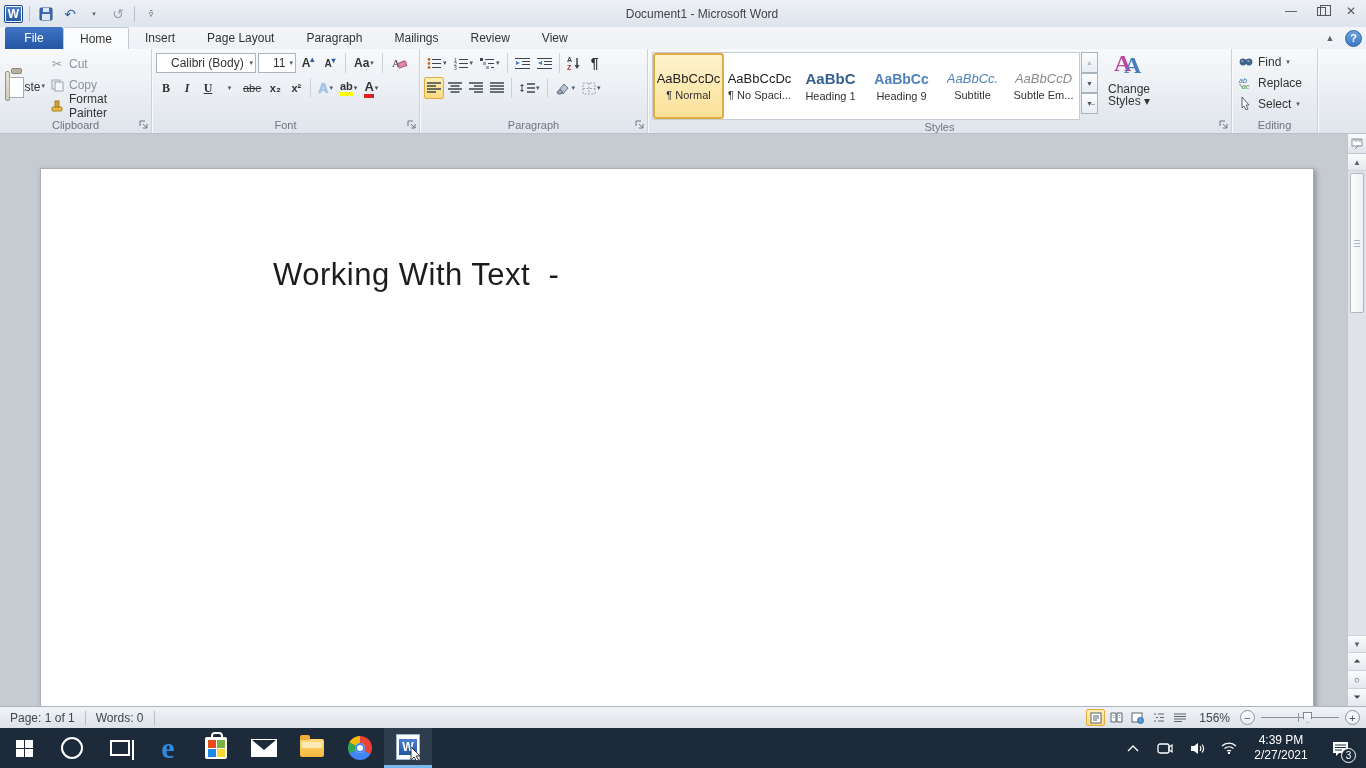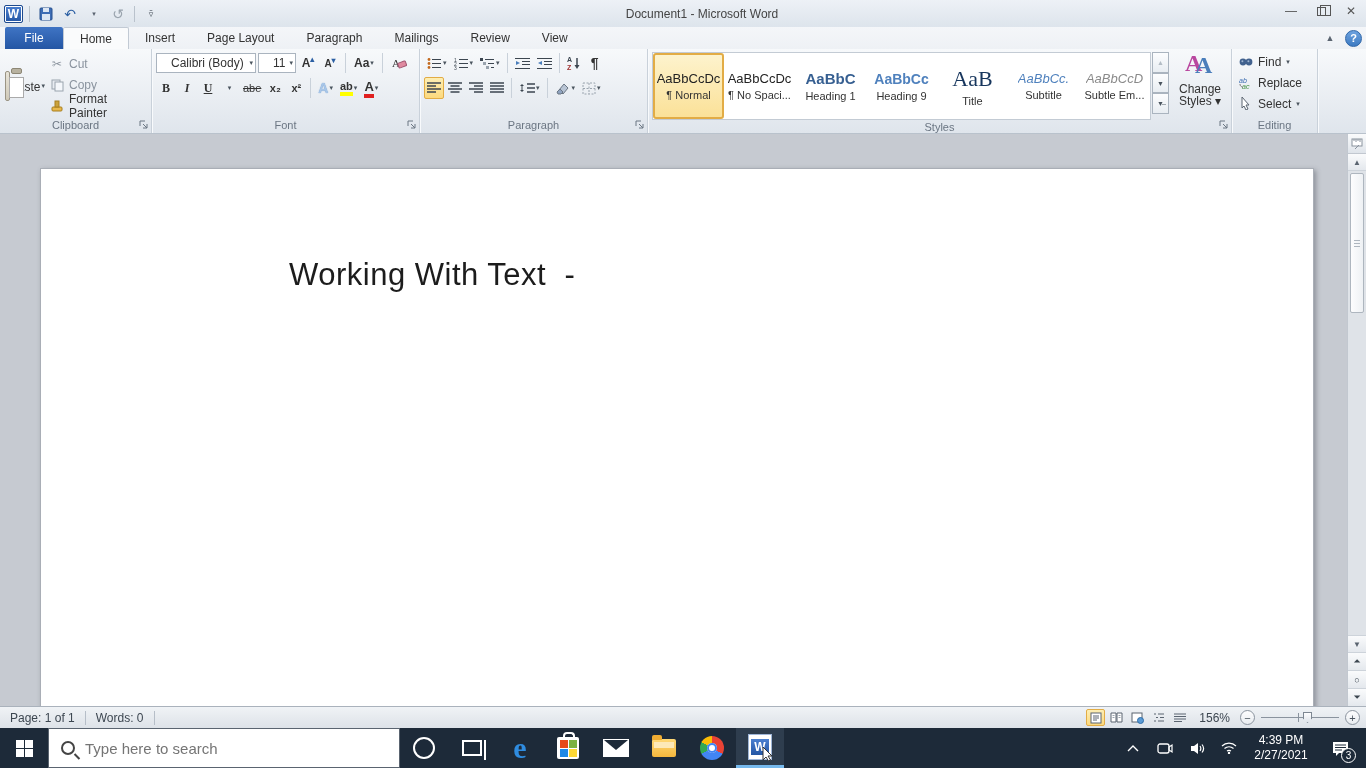--- a/index.html
+++ b/index.html
@@ -80,21 +80,21 @@
   .cs-a1{position:absolute;left:0;top:0;font-size:24px;color:#b9479f;}
   .cs-a2{position:absolute;left:10px;top:2px;font-size:24px;color:#4a7ebb;}
 
   
   .edit-col{display:flex;flex-direction:column;gap:2px;}
   .edit-row{display:flex;align-items:center;gap:4px;height:19px;padding:0 2px;border-radius:2px;}
 
   
   .docarea{position:absolute;top:134px;left:0;right:0;bottom:62px;background:#c6cad1;overflow:hidden;}
   .page{position:absolute;left:40px;top:34px;width:1274px;height:700px;background:#fff;border:1px solid #a9aeb6;box-shadow:2px 2px 5px rgba(70,75,85,.45);}
-  .doc-text{position:absolute;left:248px;top:88px;font-size:31px;color:#1c1c1c;white-space:pre;letter-spacing:.5px;}
+  .doc-text{position:absolute;left:232px;top:88px;font-size:31px;color:#1c1c1c;white-space:pre;letter-spacing:.5px;}
 
   
   .vrail{position:absolute;top:134px;right:0;bottom:62px;width:19px;background:#dfe3e8;border-left:1px solid #c2c8d0;display:flex;flex-direction:column;align-items:stretch;}
   .railbtn{height:17px;display:flex;align-items:center;justify-content:center;color:#5a6470;font-size:8px;background:linear-gradient(#fafbfc,#e4e8ed);border-bottom:1px solid #cdd3da;}
   .ruler-btn{height:20px;background:linear-gradient(#fafbfc,#dfe4ea);border-bottom:1px solid #c2c8d0;display:flex;align-items:center;justify-content:center;}
   .vtrack{flex:1;position:relative;}
   .vthumb{position:absolute;left:2px;right:2px;top:2px;height:140px;background:linear-gradient(90deg,#fdfdfe,#eef1f4);border:1px solid #aeb6bf;border-radius:2px;}
   .vthumb:after{content:"";position:absolute;left:3px;right:3px;top:66px;height:1px;background:#aeb6bf;box-shadow:0 3px 0 #aeb6bf,0 6px 0 #aeb6bf;}
   .navbtns{display:flex;flex-direction:column;}
   .navbtn{height:18px;display:flex;align-items:center;justify-content:center;color:#3c4650;font-size:9px;background:linear-gradient(#fafbfc,#e4e8ed);border-top:1px solid #cdd3da;}
@@ -461,24 +461,20 @@
           </div>
           <div class="stitem">
             <div class="prev" style="color:#365f91;font-weight:bold;font-size:15px;">AaBbC</div>
             <div class="nm">Heading 1</div>
           </div>
           <div class="stitem">
             <div class="prev" style="color:#4f81bd;font-weight:bold;font-size:14px;">AaBbCc</div>
             <div class="nm">Heading 9</div>
           </div>
           <div class="stitem">
-            <div class="prev" style="color:#17365d;font-size:22px;font-family:'Liberation Serif',serif;">AaB</div>
-            <div class="nm">Title</div>
-          </div>
-          <div class="stitem">
             <div class="prev" style="color:#4f81bd;font-style:italic;">AaBbCc.</div>
             <div class="nm">Subtitle</div>
           </div>
           <div class="stitem">
             <div class="prev" style="color:#8a8a8a;font-style:italic;">AaBbCcD</div>
             <div class="nm">Subtle Em...</div>
           </div>
         </div>
         <div class="gscroll" style="height:62px;">
           <div class="gsbtn dis">▲</div>
@@ -623,24 +619,20 @@
 
   <div class="taskbar">
     <div class="tbtn">
       <div class="winlogo">
           <span></span>
           <span></span>
           <span></span>
           <span></span>
         </div>
     </div>
-    <div class="searchbox">
-      <div class="mag"></div>
-      <input type="text" placeholder="Type here to search" style="">
-    </div>
     <div class="tbtn">
         <div class="cortana"></div>
       </div>
     <div class="tbtn">
         <div class="taskview"></div>
       </div>
     <div class="tbtn">
         <span class="edge-e">e</span>
       </div>
     <div class="tbtn">

